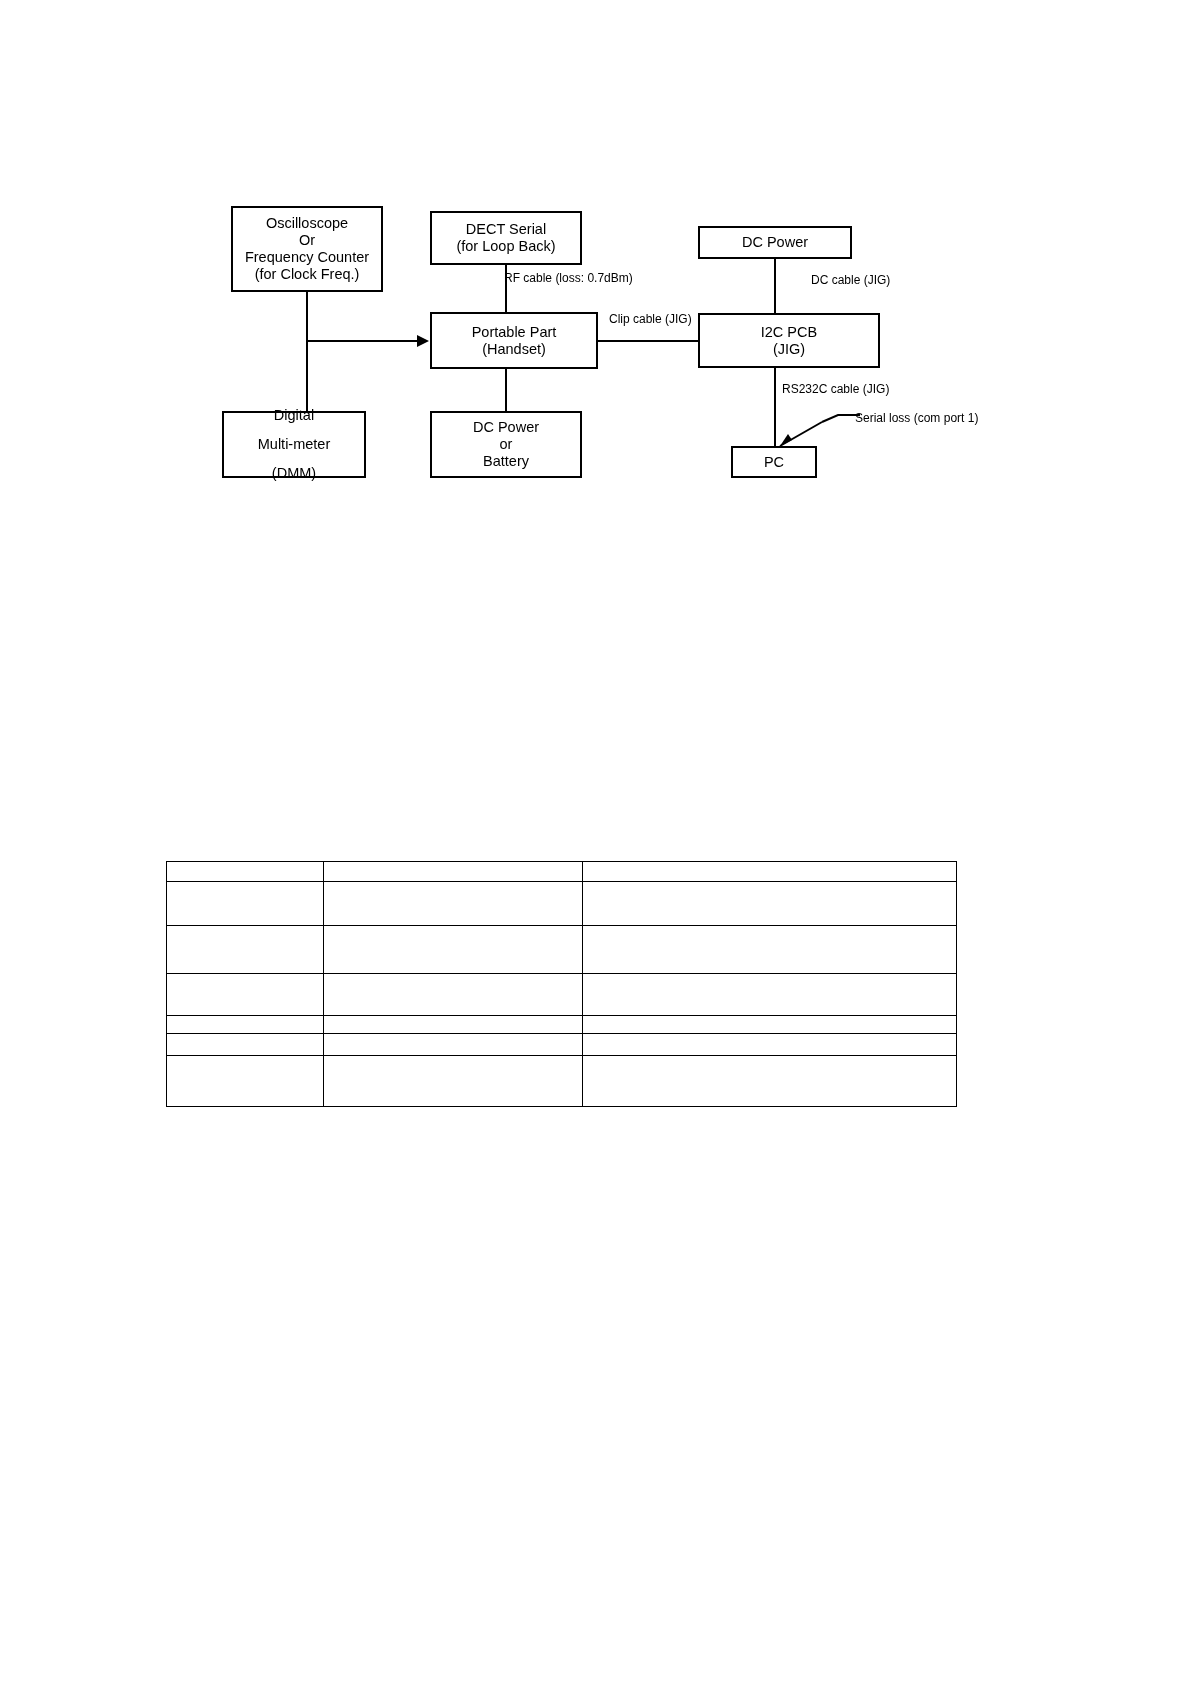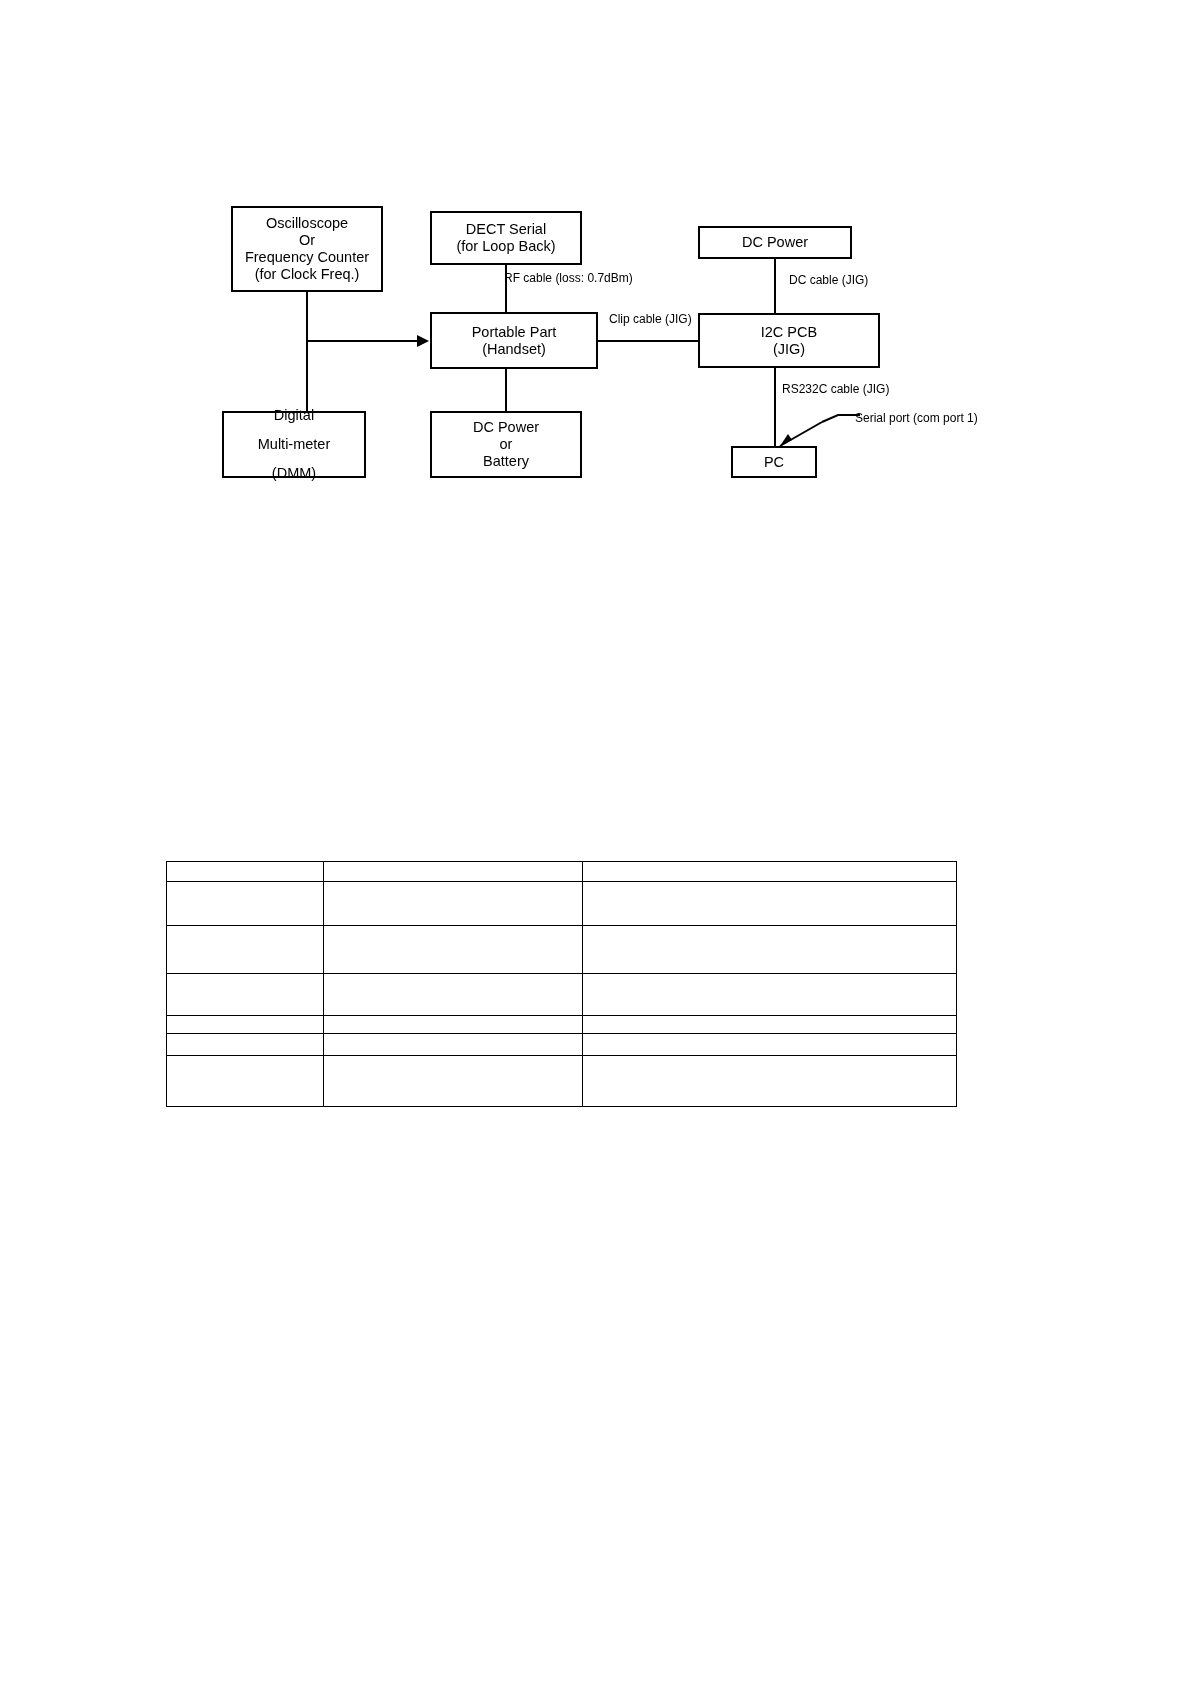--- a/index.html
+++ b/index.html
@@ -174,30 +174,30 @@
 
     <div class="edge-label" style="left:504px; top:270px;">
       <span class="ln">RF cable</span>
       <span class="ln">(loss: 0.7dBm)</span>
     </div>
 
     <div class="edge-label" style="left:589px; top:311px;margin-left:20px;">
       <span class="ln">Clip cable (JIG)</span>
     </div>
 
-    <div class="edge-label" style="left:789px; top:272px;">
+    <div class="edge-label" style="left:811px; top:272px;">
       <span class="ln">DC cable (JIG)</span>
     </div>
 
     <div class="edge-label" style="left:782px; top:381px;">
       <span class="ln">RS232C cable (JIG)</span>
     </div>
 
     <div class="edge-label" style="left:855px; top:410px;">
-      <span class="ln">Serial port</span>
+      <span class="ln">Serial loss</span>
       <span class="ln">(com port 1)</span>
     </div>
 
   </div>
 
   <table id="spec-table" style="left:166px; top:861px; width:790px;">
     <colgroup>
       <col style="width:157px;">
       <col style="width:259px;">
       <col style="width:374px;">

